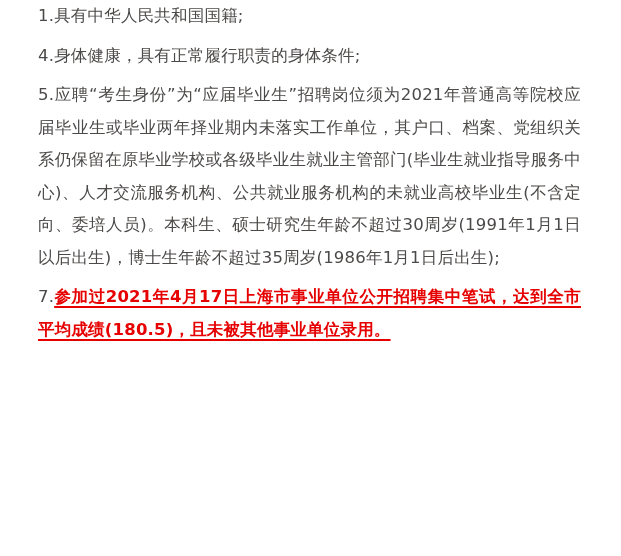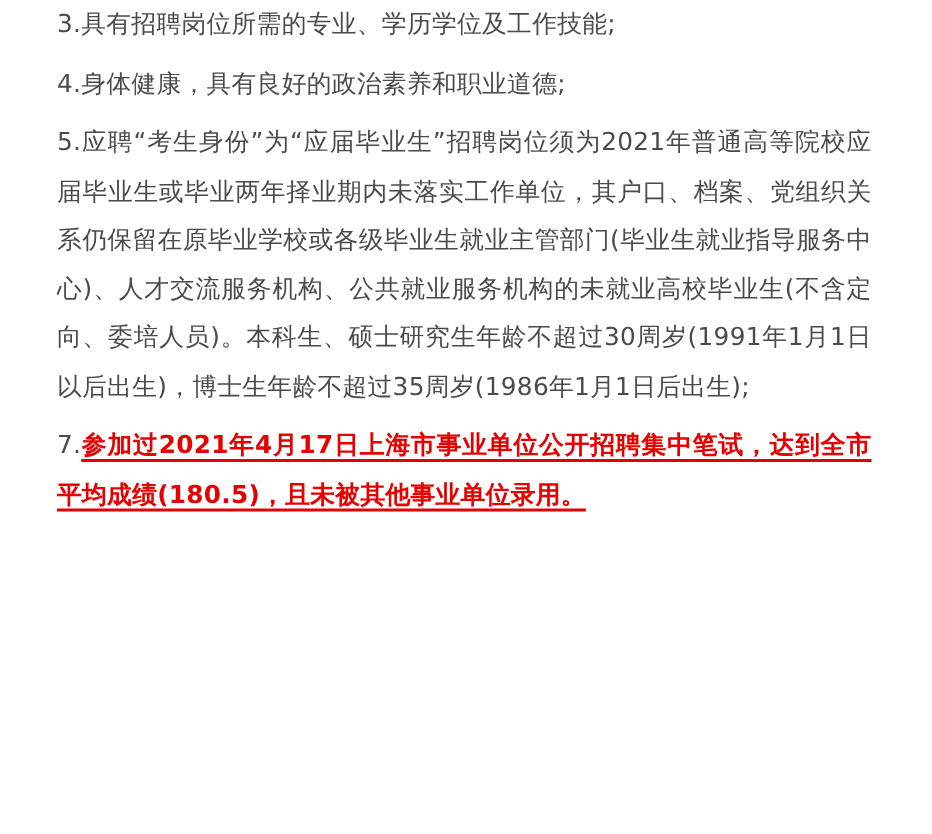--- a/index.html
+++ b/index.html
@@ -42,23 +42,23 @@
     font-weight: bold;
     text-decoration: underline;
     text-underline-offset: 4px;
     text-decoration-thickness: 1.5px;
   }
 </style>
 </head>
 <body style="background: rgb(255, 255, 255);">
 
 <div class="doc">
+  <p class="para"><span class="num">1.</span><span class="txt">具有中华人民共和国国籍;</span></p>
 
 
-  <p class="para"><span class="num">3.</span><span class="txt">具有招聘岗位所需的专业、学历学位及工作技能;</span></p>
 
-  <p class="para"><span class="num">4.</span><span class="txt">身体健康，具有良好的政治素养和职业道德;</span></p>
+  <p class="para"><span class="num">4.</span><span class="txt">身体健康，具有正常履行职责的身体条件;</span></p>
 
   <p class="para"><span class="num">5.</span><span class="txt">应聘“考生身份”为“应届毕业生”招聘岗位须为2021年普通高等院校应届毕业生或毕业两年择业期内未落实工作单位，其户口、档案、党组织关系仍保留在原毕业学校或各级毕业生就业主管部门(毕业生就业指导服务中心)、人才交流服务机构、公共就业服务机构的未就业高校毕业生(不含定向、委培人员)。本科生、硕士研究生年龄不超过30周岁(1991年1月1日以后出生)，博士生年龄不超过35周岁(1986年1月1日后出生);</span></p>
 
 
   <p class="para"><span class="num">7.</span><span class="txt highlight">参加过2021年4月17日上海市事业单位公开招聘集中笔试，达到全市平均成绩(180.5)，且未被其他事业单位录用。</span></p>
 </div>
 
 </body></html>

